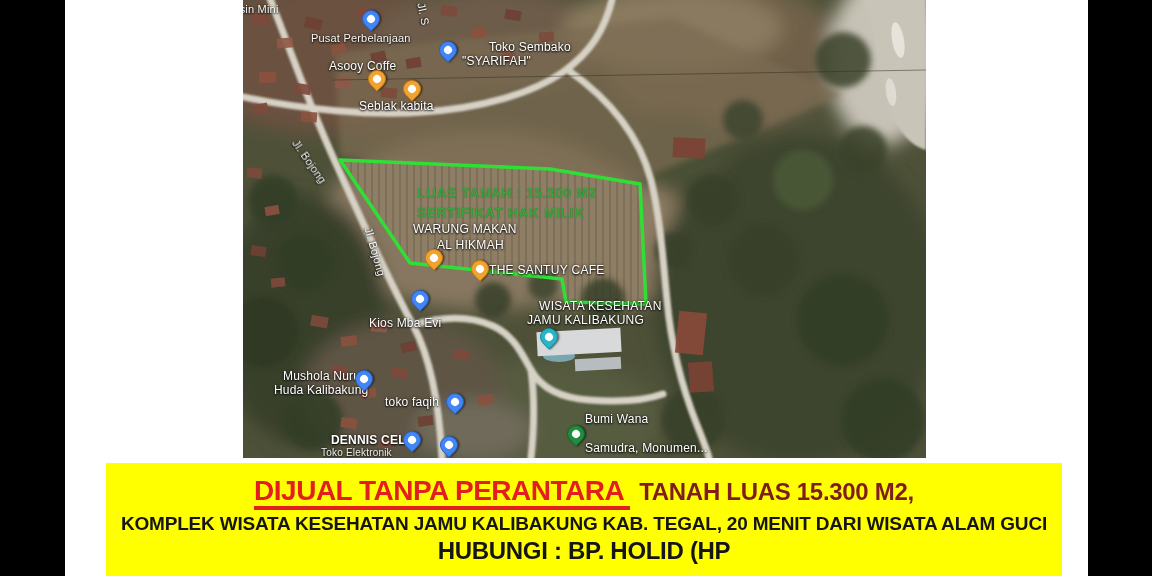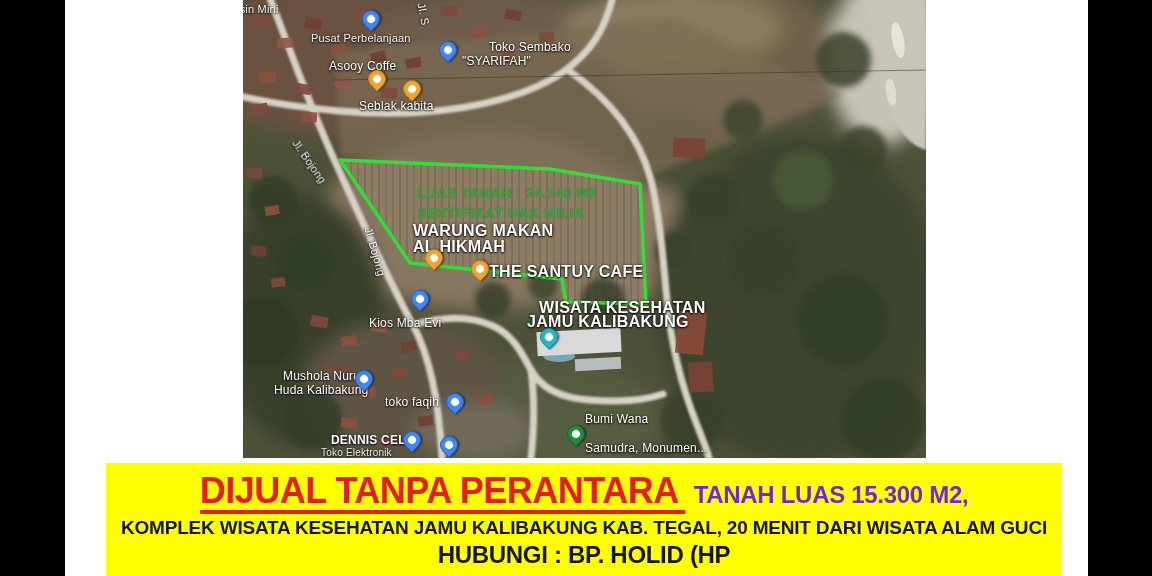--- a/index.html
+++ b/index.html
@@ -9,21 +9,21 @@
   .black-bar.left{left:0;width:65px;}
   .black-bar.right{left:1088px;width:64px;}
 
   
   .map{position:absolute;left:243px;top:0;width:683px;height:458px;overflow:hidden;background:#4e5138;}
   .map svg{position:absolute;left:0;top:0;}
 
   .mlabel{position:absolute;color:#fff;font-size:12px;font-weight:500;white-space:nowrap;
           text-shadow:0 1px 2px rgba(0,0,0,.95),0 0 3px rgba(0,0,0,.75);letter-spacing:.2px;line-height:1;}
   .mlabel.dim{font-size:11px;opacity:.95;}
-  .mlabel.caps{font-size:16px;letter-spacing:.3px;font-weight:bold;}
+  .mlabel.caps{font-size:12px;letter-spacing:.3px;}
   .mlabel.bold{font-weight:700;}
   .mlabel.small{font-size:10px;opacity:.9;}
   .mlabel.rot55{transform:rotate(55deg);transform-origin:left top;}
   .mlabel.rot74{transform:rotate(74deg);transform-origin:left top;}
   .mlabel.rot78{transform:rotate(78deg);transform-origin:left top;}
 
   .glabel{position:absolute;color:#3aa33c;font-weight:700;font-size:14px;letter-spacing:.5px;
           white-space:nowrap;line-height:1;text-shadow:0 0 1px rgba(10,50,10,.5);}
 
   
@@ -32,23 +32,23 @@
   .pin::after{content:'';position:absolute;left:4px;top:4px;width:8px;height:8px;background:#fff;border-radius:50%;}
   .pin.blue{background:#4285f4;border:1px solid #2a63c4;}
   .pin.orange{background:#f2a230;border:1px solid #c97f12;}
   .pin.teal{background:#29b5c8;border:1px solid #14909f;}
   .pin.green{background:#1e8e3e;border:1px solid #15692d;}
 
   
   .banner{position:absolute;left:106px;top:463px;width:956px;height:113px;background:#ffff00;
           display:flex;flex-direction:column;justify-content:center;align-items:center;gap:3px;}
   .banner .row1{display:flex;align-items:baseline;gap:9px;line-height:1.05;}
-  .banner .red{color:#e31e1e;font-size:36px;font-weight:700;letter-spacing:-.5px;
+  .banner .red{color:#e31e1e;font-size:28px;font-weight:700;letter-spacing:-.5px;
                border-bottom:4px solid #e31e1e;padding:0 6px 1px 0;}
-  .banner .blk1{color:#6d28d9;font-size:24px;font-weight:700;letter-spacing:-.3px;}
+  .banner .blk1{color:#7f1d1d;font-size:24px;font-weight:700;letter-spacing:-.3px;}
   .banner .row2{color:#151515;font-size:19px;font-weight:700;letter-spacing:-.2px;line-height:1.15;}
   .banner .row3{display:flex;align-items:flex-start;gap:8px;line-height:1.05;}
   .banner .blk3a{color:#151515;font-size:24px;font-weight:700;letter-spacing:-.3px;}
   .banner .blk3b{color:#151515;font-size:32px;font-weight:700;letter-spacing:-.5px;}
 </style>
 </head>
 <body>
 
 <div class="canvas">
   <div class="black-bar left"></div>
@@ -171,34 +171,34 @@
         <ellipse cx="316" cy="356" rx="16" ry="6" fill="#79a7b0"></ellipse>
         <rect x="294" y="330" width="84" height="24" fill="#d7d9da" transform="rotate(-3 336 342)"></rect>
         <rect x="332" y="358" width="46" height="12" fill="#b7bdbf" transform="rotate(-3 355 364)"></rect>
       </g>
 
       <path d="M 90,80 L 683,70" stroke="#2e3122" stroke-width="1" opacity="0.5"></path>
 
       <polygon points="97,160 307,169 397,184 403,304 323,302 319,279 167,263" fill="none" stroke="#30df35" stroke-width="3.5" stroke-linejoin="round"></polygon>
     </svg>
 
-    <div class="glabel" style="left:174px;top:186px;">LUAS TANAH : 24.140 M2</div>
+    <div class="glabel" style="left:174px;top:186px;">LUAS TANAH : 15.300 M2</div>
     <div class="glabel" style="left:174px;top:206px;">SERTIFIKAT HAK MILIK</div>
 
     <div class="mlabel dim" style="left:-16px;top:4px;">ensin Mini</div>
     <div class="mlabel dim rot78" style="left:183px;top:2px;">Jl. S</div>
     <div class="mlabel dim" style="left:68px;top:33px;">Pusat Perbelanjaan</div>
     <div class="mlabel" style="left:86px;top:60px;">Asooy Coffe</div>
     <div class="mlabel" style="left:214px;top:41px;margin-left:32px;">Toko Sembako</div>
     <div class="mlabel" style="left:219px;top:55px;">"SYARIFAH"</div>
     <div class="mlabel" style="left:116px;top:100px;">Seblak kabita</div>
     <div class="mlabel dim rot55" style="left:56px;top:138px;">Jl. Bojong</div>
     <div class="mlabel dim rot74" style="left:130px;top:226px;">Jl. Bojong</div>
     <div class="mlabel caps" style="left:170px;top:223px;">WARUNG MAKAN</div>
-    <div class="mlabel caps" style="left:170px;top:239px;">AL HIKMAH</div>
+    <div class="mlabel caps" style="left:170px;top:239px;padding-left:24px;">AL HIKMAH</div>
     <div class="mlabel caps" style="left:246px;top:264px;">THE SANTUY CAFE</div>
     <div class="mlabel" style="left:126px;top:317px;">Kios Mba Evi</div>
     <div class="mlabel caps" style="left:284px;top:300px;margin-left:12px;">WISATA KESEHATAN</div>
     <div class="mlabel caps" style="left:284px;top:314px;">JAMU KALIBAKUNG</div>
     <div class="mlabel" style="left:40px;top:370px;">Mushola Nurul</div>
     <div class="mlabel" style="left:31px;top:384px;">Huda Kalibakung</div>
     <div class="mlabel" style="left:142px;top:396px;">toko faqih</div>
     <div class="mlabel bold" style="left:88px;top:434px;">DENNIS CELL</div>
     <div class="mlabel small" style="left:78px;top:448px;">Toko Elektronik</div>
     <div class="mlabel" style="left:342px;top:413px;">Bumi Wana</div>

